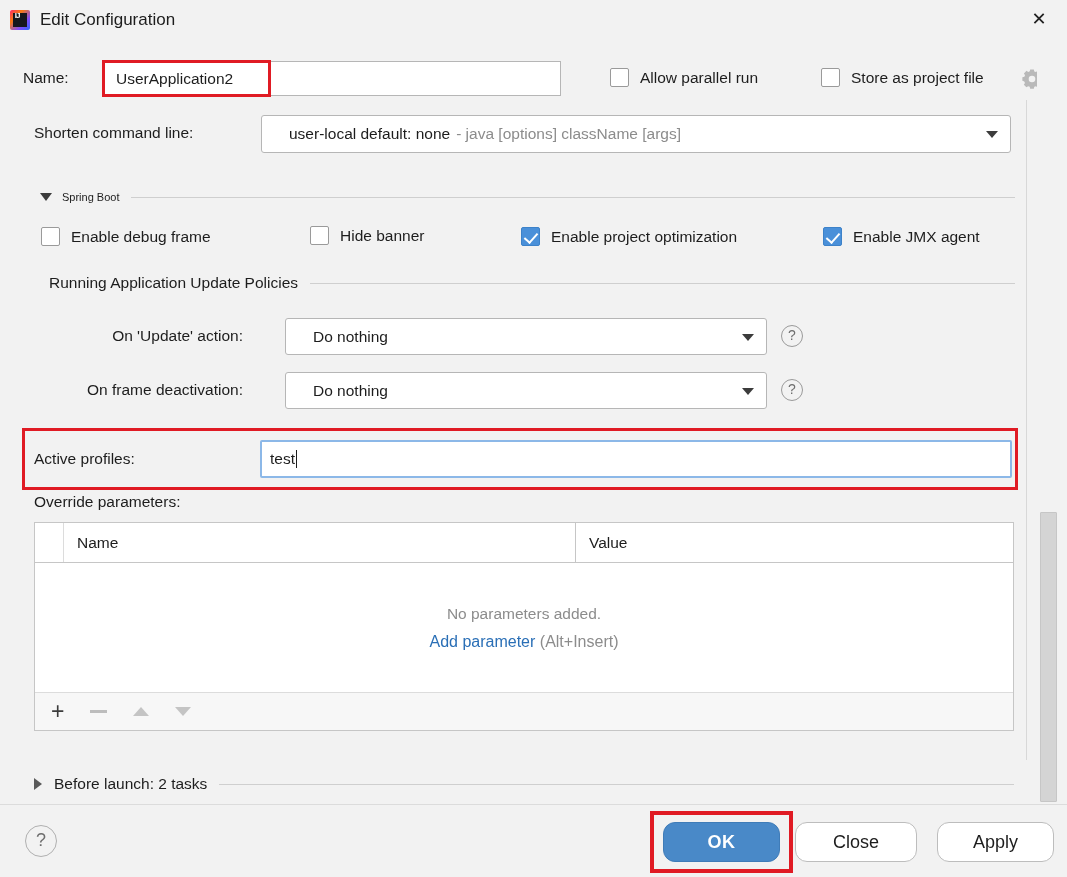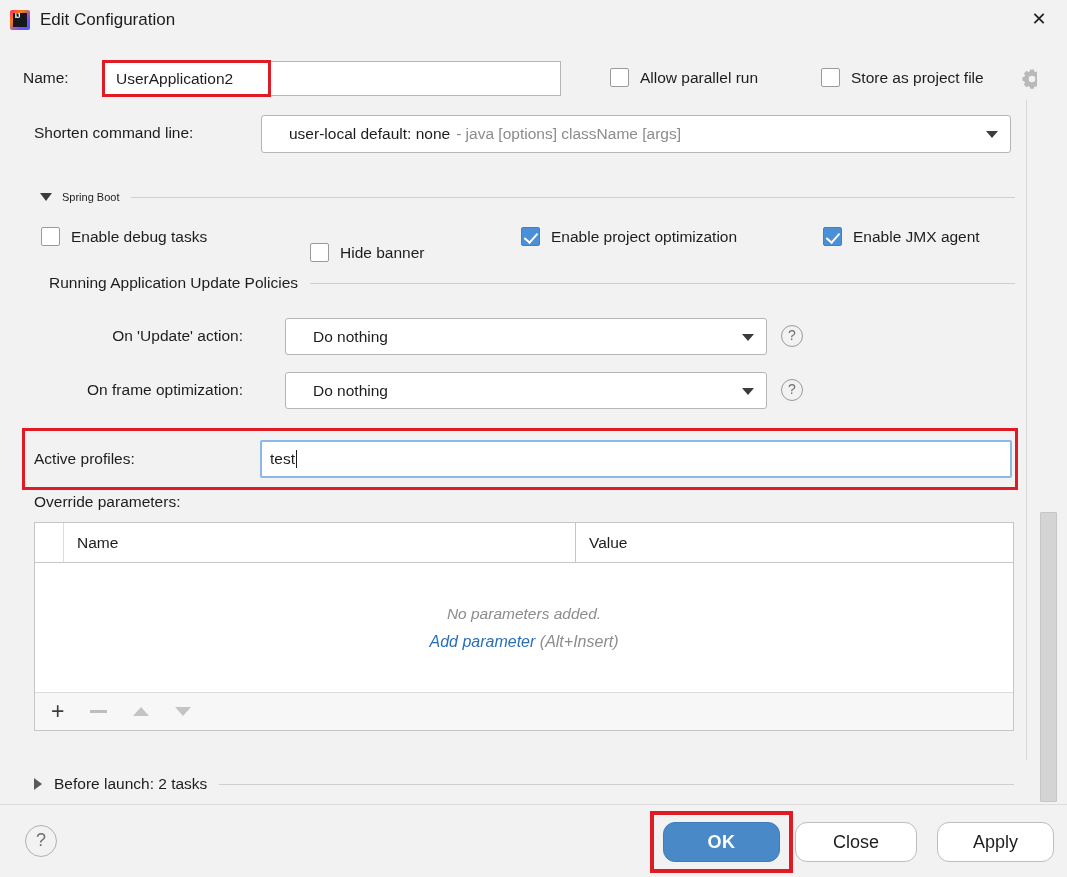--- a/index.html
+++ b/index.html
@@ -149,21 +149,21 @@
   .table-head {
     height: 40px; border-bottom: 1px solid #c6c6c6; display: flex;
     align-items: center; font-size: 15.5px;
   }
   .th-gutter { width: 29px; height: 100%; border-right: 1px solid #dcdcdc; }
   .th-name { width: 512px; height: 100%; border-right: 1px solid #c6c6c6;
              display: flex; align-items: center; padding-left: 13px; }
   .th-value { flex: 1; height: 100%; display: flex; align-items: center; padding-left: 13px; }
   .table-empty {
     height: 129px; display: flex; flex-direction: column;
-    align-items: center; justify-content: center; gap: 10px; font-style: italic;
+    align-items: center; justify-content: center; gap: 10px;
   }
   .empty-text { color: #8c8c8c; font-size: 15.5px; }
   .empty-link { font-size: 16px; }
   .empty-link a { color: #2a6fb6; text-decoration: none; cursor: pointer; }
   .empty-link .hint { color: #8c8c8c; }
   .table-toolbar {
     height: 38px; border-top: 1px solid #dcdcdc; background: #f7f7f7;
     display: flex; align-items: center; padding-left: 16px; gap: 26px;
   }
   .tb-plus { font-size: 23px; color: #3c3c3c; line-height: 1; cursor: pointer;
@@ -266,23 +266,23 @@
   </div>
 
   <div class="section" style="left:40px; top:191px; width:975px;">
     <span class="tri-down"></span>
     <span>Spring Boot</span>
     <span class="rule"></span>
   </div>
 
   <div class="cb-row" style="left:41px; top:227px;">
     <span class="cbox"></span>
-    <span class="cb-text">Enable debug tasks</span>
-  </div>
-  <div class="cb-row" style="left:310px; top:243px;">
+    <span class="cb-text">Enable debug frame</span>
+  </div>
+  <div class="cb-row" style="left:310px; top:226px;">
     <span class="cbox"></span>
     <span class="cb-text">Hide banner</span>
   </div>
   <div class="cb-row" style="left:521px; top:227px;">
     <span class="cbox checked"></span>
     <span class="cb-text">Enable project optimization</span>
   </div>
   <div class="cb-row" style="left:823px; top:227px;">
     <span class="cbox checked"></span>
     <span class="cb-text">Enable JMX agent</span>
@@ -293,21 +293,21 @@
     <span class="rule"></span>
   </div>
 
   <div class="field-label" style="left:0px; top:327px; width:243px;">On 'Update' action:</div>
   <div class="combo" style="left:285px; top:318px; width:482px; height:37px;">
     <span>Do nothing</span>
     <span class="arrow"></span>
   </div>
   <div class="help-circle" style="left:781px; top:325px;">?</div>
 
-  <div class="field-label" style="left:0px; top:381px; width:243px;">On frame optimization:</div>
+  <div class="field-label" style="left:0px; top:381px; width:243px;">On frame deactivation:</div>
   <div class="combo" style="left:285px; top:372px; width:482px; height:37px;">
     <span>Do nothing</span>
     <span class="arrow"></span>
   </div>
   <div class="help-circle" style="left:781px; top:379px;">?</div>
 
   <div class="ap-label">Active profiles:</div>
   <div class="ap-field">
     <span>test</span>
       <span class="caret"></span>

